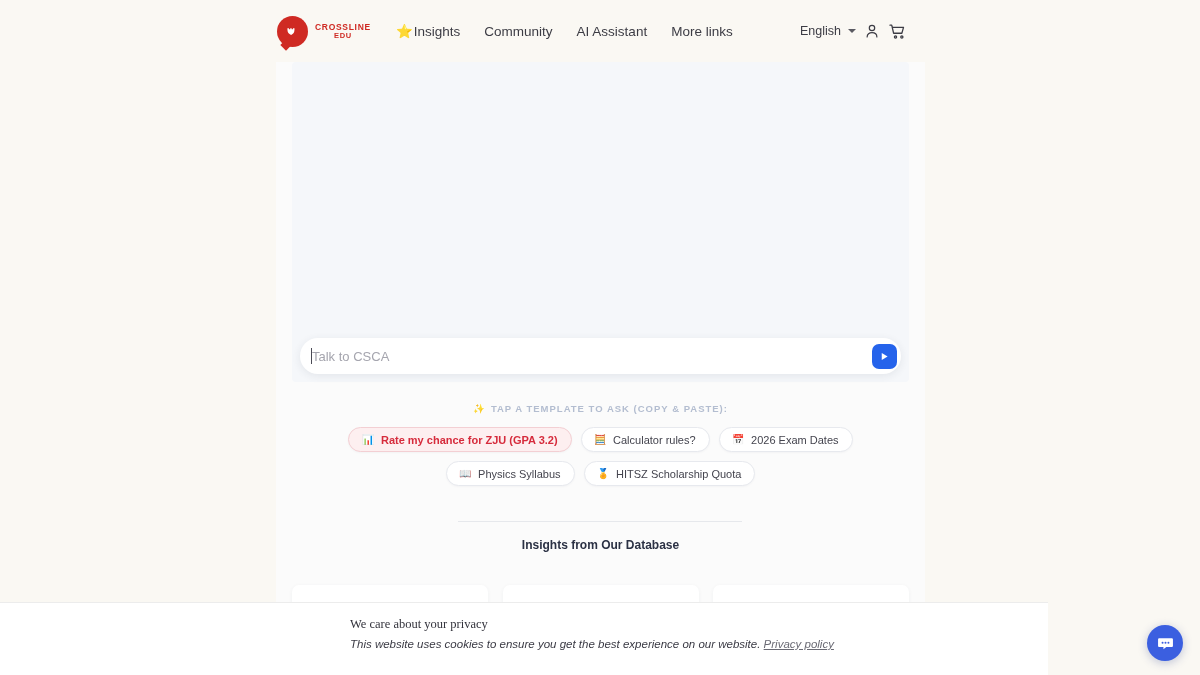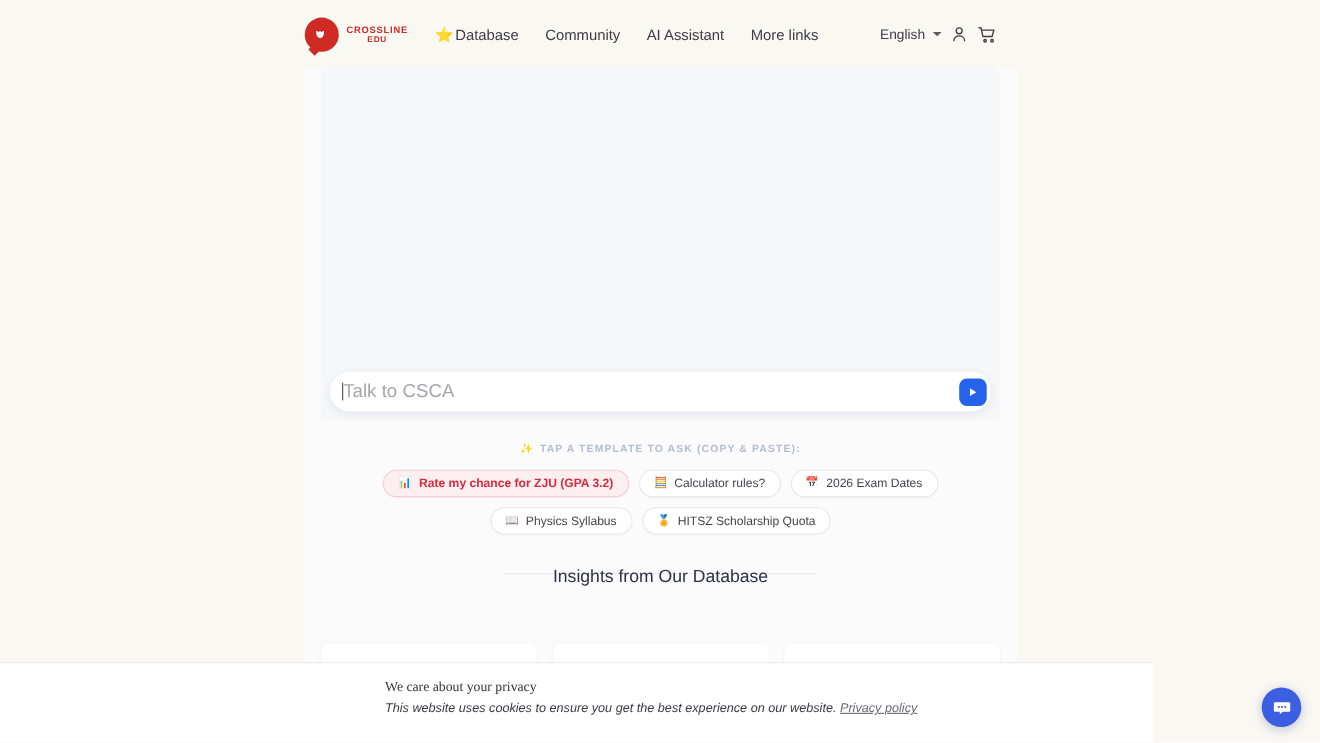--- a/index.html
+++ b/index.html
@@ -157,21 +157,21 @@
     box-shadow: 0 2px 9px rgba(40,50,80,0.09);
     display: flex;
     align-items: center;
     padding: 0 4px 0 12px;
   }
   .composer-input {
     flex: 1;
     border: none;
     outline: none;
     font-family: "Liberation Sans", sans-serif;
-    font-size: 17px;
+    font-size: 13px;
     color: #30303a;
     background: transparent;
   }
   .composer-input::placeholder { color: #a5a5ae; }
   .caret {
     position: absolute;
     left: 11px;
     top: 10px;
     width: 1px;
     height: 16px;
@@ -243,25 +243,25 @@
     position: absolute;
     left: 458px;
     top: 521px;
     width: 284px;
     height: 1px;
     background: #e6e8ec;
   }
   .insights-title {
     position: absolute;
     left: 292px;
-    top: 516px;
+    top: 538px;
     width: 617px;
     text-align: center;
-    font-size: 16px;
-    font-weight: normal;
+    font-size: 12px;
+    font-weight: bold;
     color: #2b3144;
   }
   .cards {
     position: absolute;
     left: 292px;
     top: 585px;
     width: 617px;
     display: flex;
     justify-content: space-between;
   }
@@ -369,21 +369,21 @@
     </div>
     <div class="brand-text">
       <span class="b1">CROSSLINE</span>
       <span class="b2">EDU</span>
     </div>
   </div>
 
   <div class="nav">
     <div class="nav-item">
       <span>⭐</span>
-      <span>Database</span>
+      <span>Insights</span>
     </div>
     <div class="nav-item">Community</div>
     <div class="nav-item">AI Assistant</div>
     <div class="nav-item">More links</div>
   </div>
 
   <div class="header-right">
     <div class="lang">
       <span>English</span>
       <span class="chev"></span>

